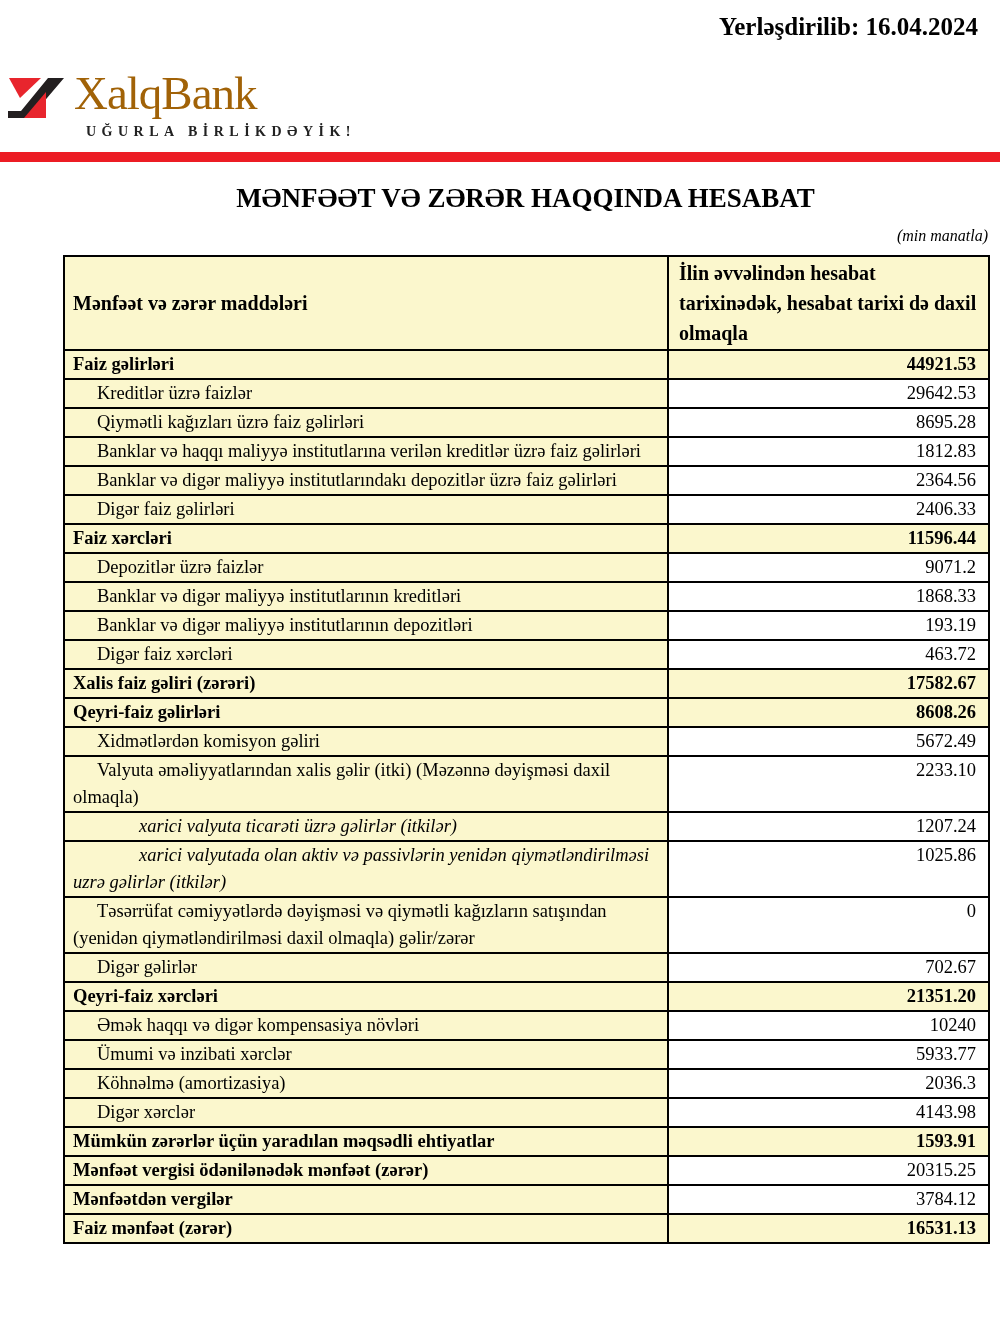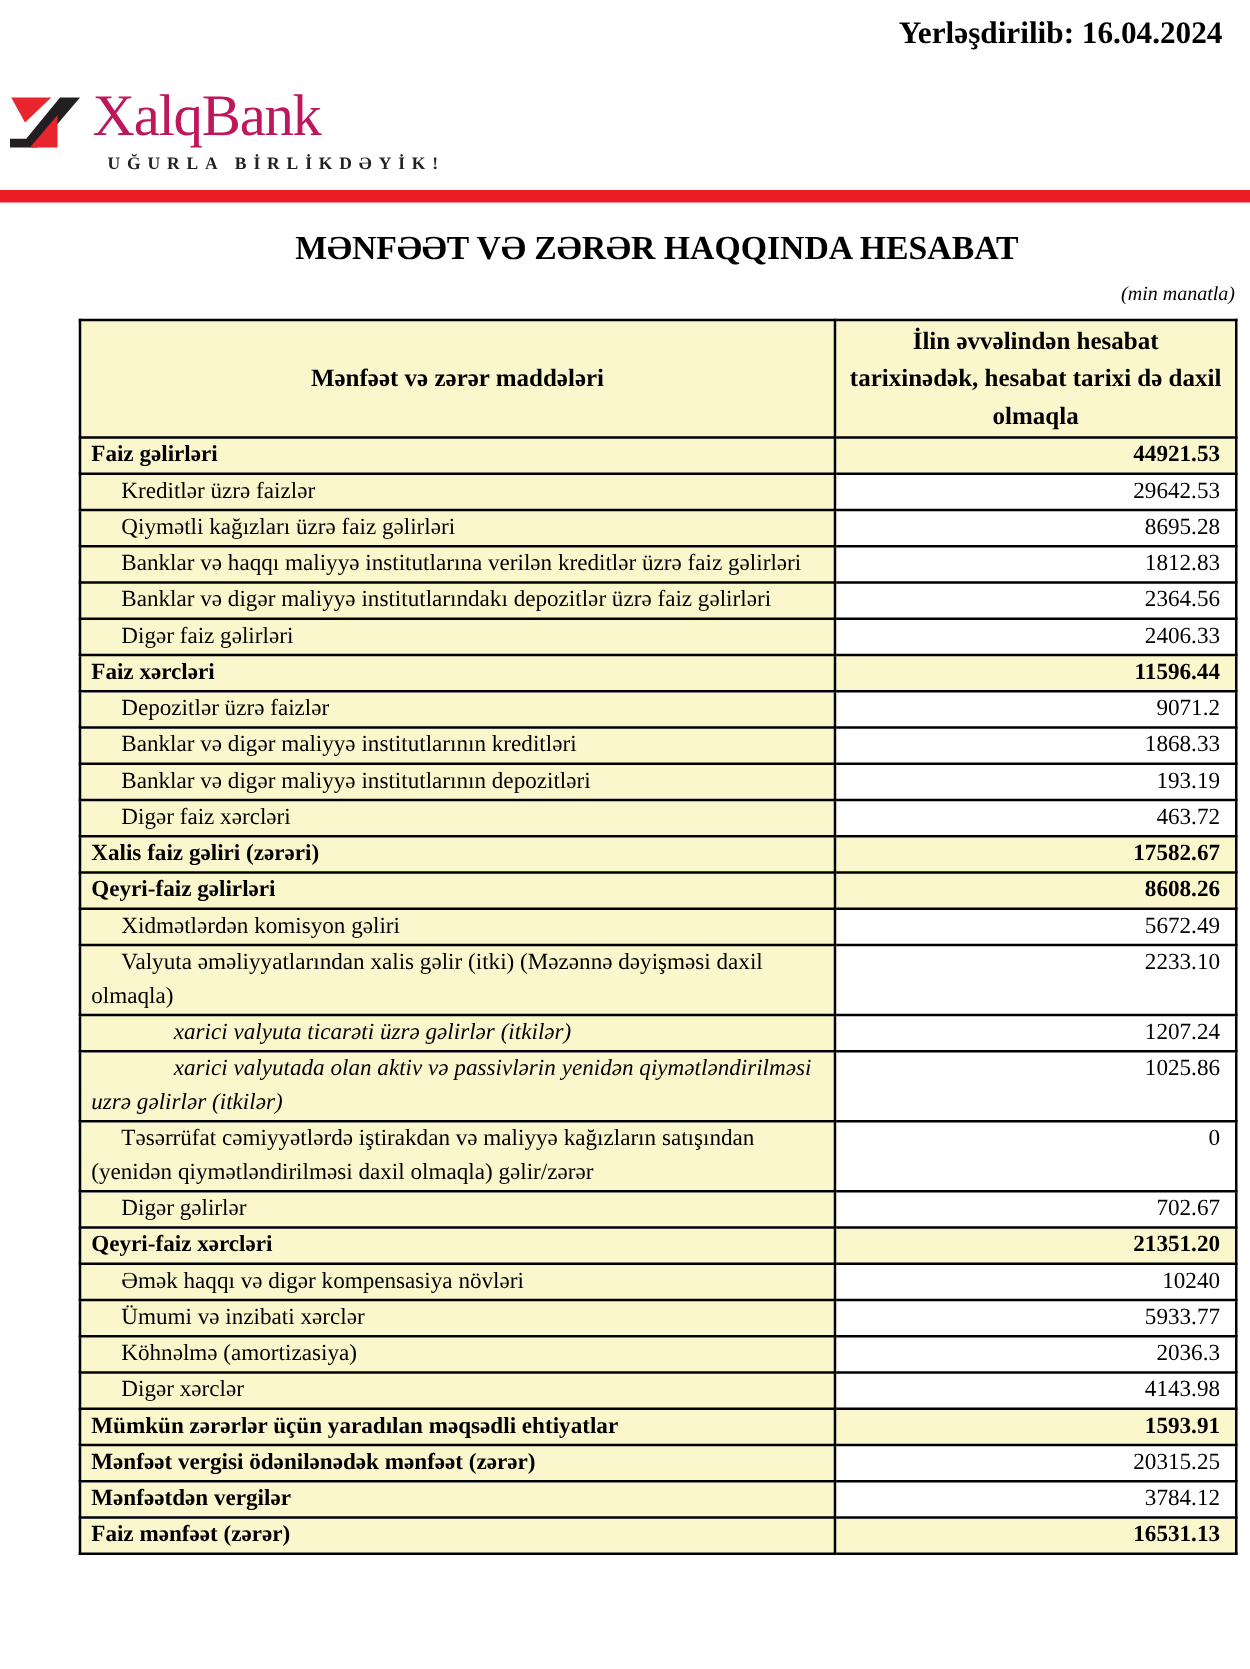--- a/index.html
+++ b/index.html
@@ -16,21 +16,21 @@
     font-size:25px;font-weight:bold;letter-spacing:0px;
   }
   .logo{
     position:absolute;left:8px;top:68px;
     display:flex;align-items:flex-start;
   }
   .logo-icon{display:block;margin-top:8px;}
   .logo-textwrap{margin-left:8px;}
   .logo-name{
     font-size:47px;line-height:50px;letter-spacing:-1px;
-    color:#be185d;
+    color:#a16207;
   }
   .logo-tagline{
     margin-top:6px;margin-left:12px;
     font-size:14px;font-weight:bold;letter-spacing:5.5px;
     color:#222;
   }
   .redbar{
     position:absolute;left:0;top:152px;width:1000px;height:10px;
     background:var(--accent-red,#EC1C24);
   }
@@ -46,21 +46,21 @@
     position:absolute;left:63px;top:255px;width:925px;
     border-collapse:collapse;table-layout:fixed;
   }
   table.pl col.c1{width:604px;}
   table.pl col.c2{width:321px;}
   table.pl th, table.pl td{
     border:2px solid #000;
   }
   table.pl th{
     background:var(--row-yellow,#FBF7CD);
-    font-weight:bold;vertical-align:middle;text-align:center;
+    font-weight:bold;vertical-align:middle;text-align:left;
   }
   th.colhead-items{font-size:20px;padding:2px 8px;}
   th.colhead-period{font-size:20px;line-height:30px;padding:1px 10px;}
   td.label{
     background:var(--row-yellow,#FBF7CD);
     font-size:18.5px;line-height:27px;
     padding:0 16px 0 8px;vertical-align:top;
     overflow:hidden;
   }
   td.value{
@@ -175,21 +175,21 @@
         </tr>
         <tr class="sub2">
           <td class="label">xarici valyuta ticarəti üzrə gəlirlər (itkilər)</td>
           <td class="value">1207.24</td>
         </tr>
         <tr class="sub2">
           <td class="label">xarici valyutada olan aktiv və passivlərin yenidən qiymətləndirilməsi uzrə gəlirlər (itkilər)</td>
           <td class="value">1025.86</td>
         </tr>
         <tr class="sub">
-          <td class="label">Təsərrüfat cəmiyyətlərdə iştirakdan və maliyyə kağızların satışından (yenidən qiymətləndirilməsi daxil olmaqla) gəlir/zərər</td>
+          <td class="label">Təsərrüfat cəmiyyətlərdə dəyişməsi və qiymətli kağızların satışından (yenidən qiymətləndirilməsi daxil olmaqla) gəlir/zərər</td>
           <td class="value">0</td>
         </tr>
         <tr class="sub">
           <td class="label">Digər gəlirlər</td>
           <td class="value">702.67</td>
         </tr>
         <tr class="section">
           <td class="label">Qeyri-faiz xərcləri</td>
           <td class="value">21351.20</td>
         </tr>

